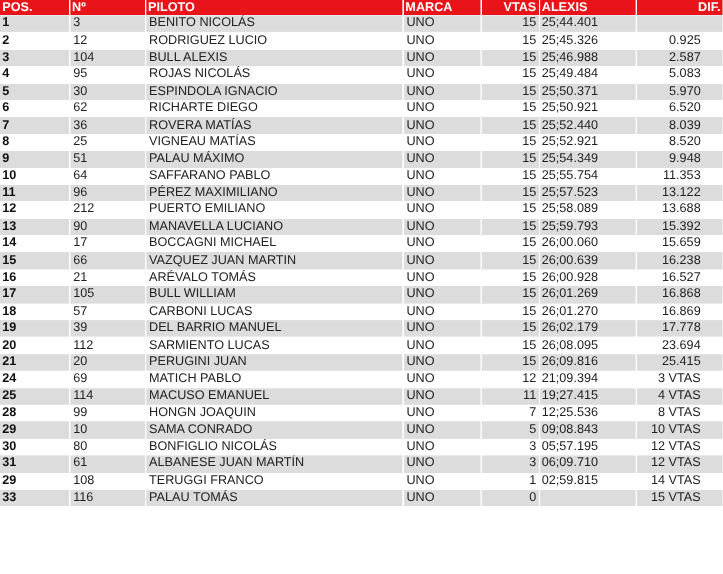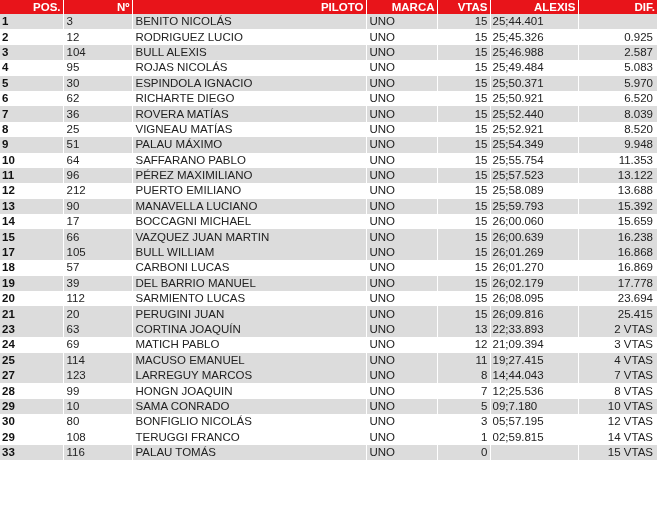--- a/index.html
+++ b/index.html
@@ -7,36 +7,36 @@
     table { border-collapse: collapse; table-layout: fixed; width: 657px; }
     col.c-pos { width: 63px; }
     col.c-num { width: 69px; }
     col.c-pil { width: 234px; }
     col.c-mar { width: 71px; }
     col.c-vta { width: 53px; }
     col.c-tie { width: 88px; }
     col.c-dif { width: 79px; }
     th {
       background: #e8141a; color: #ffffff; font-weight: bold; font-size: 11.5px;
-      height: 14px; padding: 0 2px; text-align: right; line-height: 14px;
+      height: 14px; padding: 0 2px; text-align: left; line-height: 14px;
       border-right: 1px solid #ffffff; overflow: hidden; white-space: nowrap;
     }
     th:last-child { border-right: none; }
     th.r, td.r { text-align: right; }
     td {
       font-size: 11.5px; color: #222222; height: 15.4px; line-height: 15px;
       padding: 0 2px; white-space: nowrap; overflow: hidden;
       border-right: 1px solid #ffffff;
     }
     td:last-child { border-right: none; }
     tr.odd td { background: #dcdcdc; }
     tr.even td { background: #ffffff; }
     td.pos { font-weight: bold; color: #111111; }
     td.num, td.pil, td.mar { padding-left: 3px; }
-    td.dif { padding-right: 4px; }
+    td.dif { padding-right: 20px; }
   </style>
 </head>
 <body>
 
 <table>
   <colgroup>
     <col class="c-pos">
       <col class="c-num">
       <col class="c-pil">
       <col class="c-mar">
@@ -184,20 +184,29 @@
       </tr>
       <tr class="odd">
         <td class="pos">15</td>
         <td class="num">66</td>
         <td class="pil">VAZQUEZ JUAN MARTIN</td>
         <td class="mar">UNO</td>
         <td class="r vta">15</td>
         <td class="tie">26;00.639</td>
         <td class="r dif">16.238</td>
       </tr>
+      <tr class="even">
+        <td class="pos">16</td>
+        <td class="num">21</td>
+        <td class="pil">ARÉVALO TOMÁS</td>
+        <td class="mar">UNO</td>
+        <td class="r vta">15</td>
+        <td class="tie">26;00.928</td>
+        <td class="r dif">16.527</td>
+      </tr>
       <tr class="odd">
         <td class="pos">17</td>
         <td class="num">105</td>
         <td class="pil">BULL WILLIAM</td>
         <td class="mar">UNO</td>
         <td class="r vta">15</td>
         <td class="tie">26;01.269</td>
         <td class="r dif">16.868</td>
       </tr>
       <tr class="even">
@@ -229,81 +238,72 @@
       </tr>
       <tr class="odd">
         <td class="pos">21</td>
         <td class="num">20</td>
         <td class="pil">PERUGINI JUAN</td>
         <td class="mar">UNO</td>
         <td class="r vta">15</td>
         <td class="tie">26;09.816</td>
         <td class="r dif">25.415</td>
       </tr>
-      <tr class="odd">
-        <td class="pos">23</td>
-        <td class="num">63</td>
-        <td class="pil">CORTINA JOAQUÍN</td>
-        <td class="mar">UNO</td>
-        <td class="r vta">13</td>
-        <td class="tie">22;33.893</td>
-        <td class="r dif">2 VTAS</td>
-      </tr>
       <tr class="even">
         <td class="pos">24</td>
         <td class="num">69</td>
         <td class="pil">MATICH PABLO</td>
         <td class="mar">UNO</td>
         <td class="r vta">12</td>
         <td class="tie">21;09.394</td>
         <td class="r dif">3 VTAS</td>
       </tr>
       <tr class="odd">
         <td class="pos">25</td>
         <td class="num">114</td>
         <td class="pil">MACUSO EMANUEL</td>
         <td class="mar">UNO</td>
         <td class="r vta">11</td>
         <td class="tie">19;27.415</td>
         <td class="r dif">4 VTAS</td>
       </tr>
-      <tr class="odd">
-        <td class="pos">27</td>
-        <td class="num">123</td>
-        <td class="pil">LARREGUY MARCOS</td>
-        <td class="mar">UNO</td>
-        <td class="r vta">8</td>
-        <td class="tie">14;44.043</td>
-        <td class="r dif">7 VTAS</td>
-      </tr>
       <tr class="even">
         <td class="pos">28</td>
         <td class="num">99</td>
         <td class="pil">HONGN JOAQUIN</td>
         <td class="mar">UNO</td>
         <td class="r vta">7</td>
         <td class="tie">12;25.536</td>
         <td class="r dif">8 VTAS</td>
       </tr>
       <tr class="odd">
         <td class="pos">29</td>
         <td class="num">10</td>
         <td class="pil">SAMA CONRADO</td>
         <td class="mar">UNO</td>
         <td class="r vta">5</td>
-        <td class="tie">09;7.180</td>
+        <td class="tie">09;08.843</td>
         <td class="r dif">10 VTAS</td>
       </tr>
       <tr class="even">
         <td class="pos">30</td>
         <td class="num">80</td>
         <td class="pil">BONFIGLIO NICOLÁS</td>
         <td class="mar">UNO</td>
         <td class="r vta">3</td>
         <td class="tie">05;57.195</td>
+        <td class="r dif">12 VTAS</td>
+      </tr>
+      <tr class="odd">
+        <td class="pos">31</td>
+        <td class="num">61</td>
+        <td class="pil">ALBANESE JUAN MARTÍN</td>
+        <td class="mar">UNO</td>
+        <td class="r vta">3</td>
+        <td class="tie">06;09.710</td>
         <td class="r dif">12 VTAS</td>
       </tr>
       <tr class="even">
         <td class="pos">29</td>
         <td class="num">108</td>
         <td class="pil">TERUGGI FRANCO</td>
         <td class="mar">UNO</td>
         <td class="r vta">1</td>
         <td class="tie">02;59.815</td>
         <td class="r dif">14 VTAS</td>

